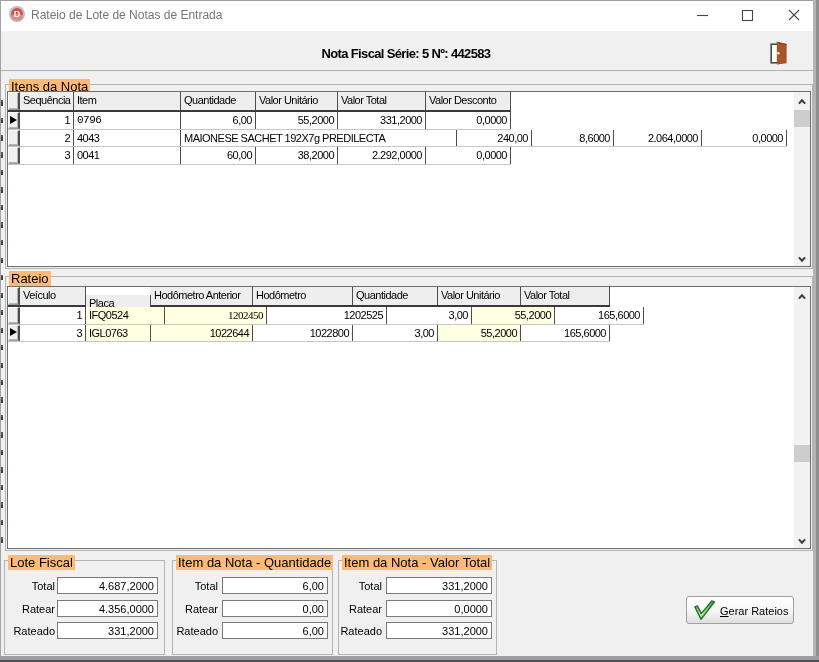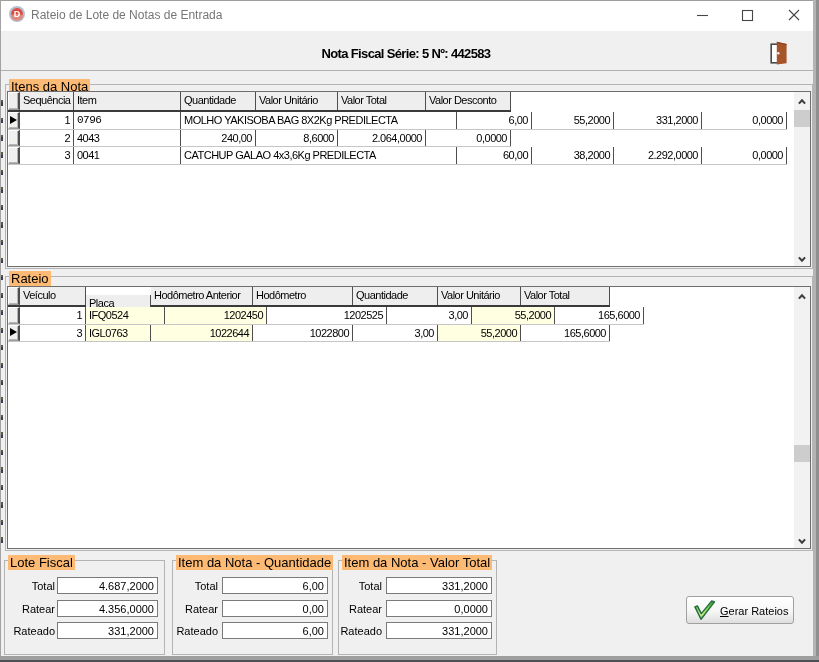--- a/index.html
+++ b/index.html
@@ -88,40 +88,39 @@
       <div class="cell" style="width:107px;">Item</div>
       <div class="cell" style="width:75px;">Quantidade</div>
       <div class="cell" style="width:82px;">Valor Unitário</div>
       <div class="cell" style="width:88px;">Valor Total</div>
       <div class="cell" style="width:85px;">Valor Desconto</div>
     </div>
     <div class="grow datarow" style="top:20px; height:17.5px;">
       <div class="cell ind arrow" style="width:12px;"></div>
       <div class="cell num" style="width:54px;">1</div>
       <div class="cell" style="width:107px;font-family:Liberation Mono, monospace;">0796</div>
-      <div class="cell" style="width:276px;">MOLHO YAKISOBA BAG 8X2Kg PREDILECTA</div>
       <div class="cell num" style="width:75px;">6,00</div>
       <div class="cell num" style="width:82px;">55,2000</div>
       <div class="cell num" style="width:88px;">331,2000</div>
       <div class="cell num" style="width:85px;">0,0000</div>
     </div>
     <div class="grow datarow" style="top:37.5px; height:17.5px;">
       <div class="cell ind" style="width:12px;"></div>
       <div class="cell num" style="width:54px;">2</div>
       <div class="cell" style="width:107px;">4043</div>
+      <div class="cell" style="width:276px;">MAIONESE SACHET 192X7g PREDILECTA</div>
       <div class="cell num" style="width:75px;">240,00</div>
       <div class="cell num" style="width:82px;">8,6000</div>
       <div class="cell num" style="width:88px;">2.064,0000</div>
       <div class="cell num" style="width:85px;">0,0000</div>
     </div>
     <div class="grow datarow" style="top:55px; height:17.5px;">
       <div class="cell ind" style="width:12px;"></div>
       <div class="cell num" style="width:54px;">3</div>
       <div class="cell" style="width:107px;">0041</div>
-      <div class="cell" style="width:276px;">CATCHUP GALAO 4x3,6Kg PREDILECTA</div>
       <div class="cell num" style="width:75px;">60,00</div>
       <div class="cell num" style="width:82px;">38,2000</div>
       <div class="cell num" style="width:88px;">2.292,0000</div>
       <div class="cell num" style="width:85px;">0,0000</div>
     </div>
 
     <div class="abs sbar" style="right:0; top:0; height:174px;"></div>
     <div class="abs sbtn" style="right:0; top:0;">
         <svg style="top:6px" width="8" height="8" viewBox="0 0 8 8">
           <path d="M0.9 5.6 L4 2.2 L7.1 5.6" fill="none" stroke="#3f3f3f" stroke-width="2.1"></path>
@@ -147,21 +146,21 @@
       <div class="cell" style="width:102px;">Hodômetro Anterior</div>
       <div class="cell" style="width:100px;">Hodômetro</div>
       <div class="cell" style="width:85px;">Quantidade</div>
       <div class="cell" style="width:83px;">Valor Unitário</div>
       <div class="cell" style="width:89px;">Valor Total</div>
     </div>
     <div class="grow datarow" style="top:20px; height:17.5px;">
       <div class="cell ind" style="width:12px;"></div>
       <div class="cell num" style="width:66px;">1</div>
       <div class="cell yel" style="width:79px;">IFQ0524</div>
-      <div class="cell num yel" style="width:102px;">1202450</div>
+      <div class="cell num yel" style="width:102px;font-family:Liberation Serif, serif;">1202450</div>
       <div class="cell num" style="width:120px;">1202525</div>
       <div class="cell num" style="width:85px;">3,00</div>
       <div class="cell num yel" style="width:83px;">55,2000</div>
       <div class="cell num" style="width:89px;">165,6000</div>
     </div>
     <div class="grow datarow" style="top:37.5px; height:17.5px;">
       <div class="cell ind arrow" style="width:12px;"></div>
       <div class="cell num" style="width:66px;">3</div>
       <div class="cell yel" style="width:65px;">IGL0763</div>
       <div class="cell num yel" style="width:102px;">1022644</div>

